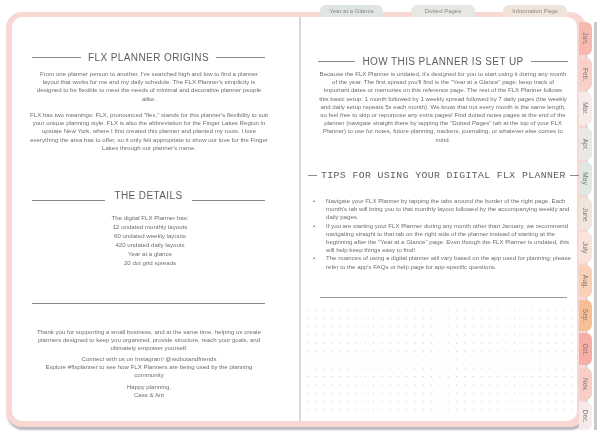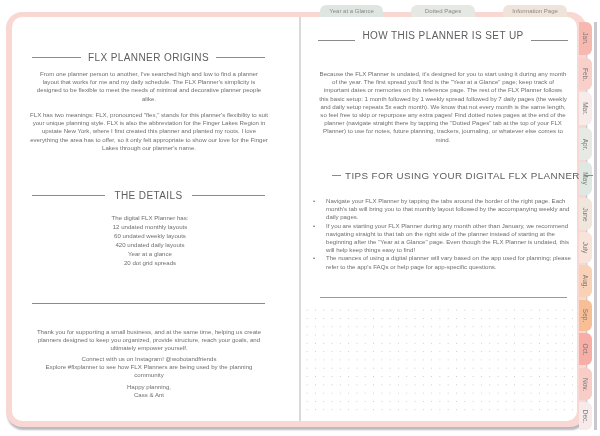--- a/index.html
+++ b/index.html
@@ -73,21 +73,21 @@
 <div class="side-gap" style="top:22px;height:408px;"></div>
 
 <div class="heading" style="left:32px;top:46px;width:233px;margin-top:6px;">
   <div class="rule"></div>
   <span class="htxt">FLX PLANNER ORIGINS</span>
   <div class="rule"></div>
 </div>
 <div class="para" style="left:36px;top:70px;width:226px;">From one planner person to another, I've searched high and low to find a planner layout that works for me and my daily schedule. The FLX Planner's simplicity is designed to be flexible to meet the needs of minimal and decorative planner people alike.</div>
 <div class="para" style="left:30px;top:111px;width:238px;">FLX has two meanings: FLX, pronounced "flex," stands for this planner's flexibility to suit your unique planning style. FLX is also the abbreviation for the Finger Lakes Region in upstate New York, where I first created this planner and planted my roots. I love everything the area has to offer, so it only felt appropriate to show our love for the Finger Lakes through our planner's name.</div>
 
-<div class="heading" style="left:32px;top:190px;width:233px;">
+<div class="heading" style="left:32px;top:190px;width:233px;align-items:flex-end;">
   <div class="rule"></div>
   <span class="htxt" style="padding:0 9px;">THE DETAILS</span>
   <div class="rule"></div>
 </div>
 <div class="para" style="left:60px;top:213px;width:180px;line-height:9px;">
   <div>The digital FLX Planner has:</div>
   <div>12 undated monthly layouts</div>
   <div>60 undated weekly layouts</div>
   <div>420 undated daily layouts</div>
   <div>Year at a glance</div>
@@ -100,28 +100,28 @@
 </div>
 <div class="para" style="left:30px;top:328px;width:238px;">Thank you for supporting a small business, and at the same time, helping us create planners designed to keep you organized, provide structure, reach your goals, and ultimately empower yourself.</div>
 <div class="para" style="left:40px;top:355px;width:218px;">
   <div>Connect with us on Instagram! @wobotandfriends</div>
   <div>Explore #flxplanner to see how FLX Planners are being used by the planning community</div>
   <div style="height:3px;"></div>
   <div>Happy planning,</div>
   <div>Cass &amp; Ant</div>
 </div>
 
-<div class="heading" style="left:318px;top:30px;width:250px;align-items:flex-end;">
+<div class="heading" style="left:318px;top:56px;width:250px;">
   <div class="rule"></div>
   <span class="htxt">HOW THIS PLANNER IS SET UP</span>
   <div class="rule"></div>
 </div>
 <div class="para" style="left:319px;top:70px;width:248px;">Because the FLX Planner is undated, it's designed for you to start using it during any month of the year. The first spread you'll find is the "Year at a Glance" page; keep track of important dates or memories on this reference page. The rest of the FLX Planner follows this basic setup: 1 month followed by 1 weekly spread followed by 7 daily pages (the weekly and daily setup repeats 5x each month). We know that not every month is the same length, so feel free to skip or repurpose any extra pages! Find dotted notes pages at the end of the planner (navigate straight there by tapping the "Dotted Pages" tab at the top of your FLX Planner) to use for notes, future planning, trackers, journaling, or whatever else comes to mind.</div>
 
-<div class="heading" style="left:332px;top:170px;width:250px;">
+<div class="heading" style="left:308px;top:170px;width:250px;font-family:Liberation Mono, monospace;">
   <div class="rule" style="flex:0 0 9px;"></div>
   <span class="htxt" style="padding:0 4px;font-size:9.8px;">TIPS FOR USING YOUR DIGITAL FLX PLANNER</span>
   <div class="rule" style="flex:0 0 9px;"></div>
 </div>
 <ul class="list" style="left:311px;top:197px;width:260px;">
   <li>Navigate your FLX Planner by tapping the tabs around the border of the right page. Each month's tab will bring you to that monthly layout followed by the accompanying weekly and daily pages.</li>
   <li>If you are starting your FLX Planner during any month other than January, we recommend navigating straight to that tab on the right side of the planner instead of starting at the beginning after the "Year at a Glance" page. Even though the FLX Planner is undated, this will help keep things easy to find!</li>
   <li>The nuances of using a digital planner will vary based on the app used for planning; please refer to the app's FAQs or help page for app-specific questions.</li>
 </ul>
 

